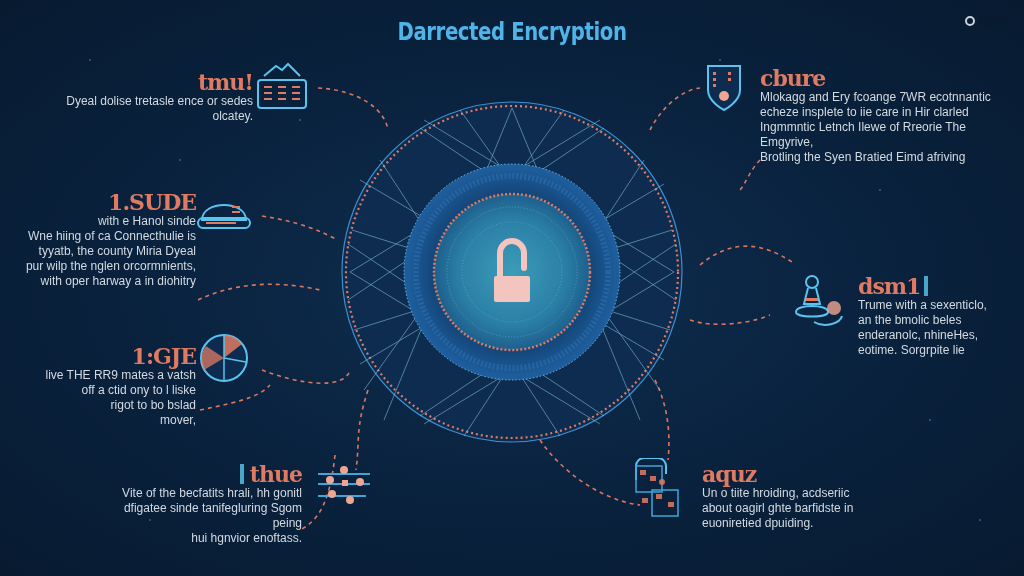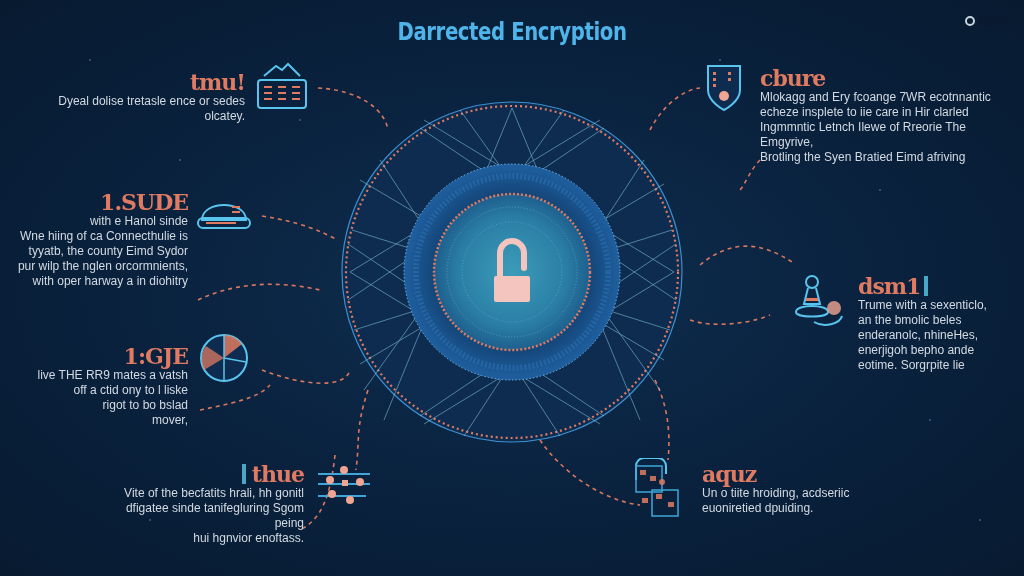--- a/index.html
+++ b/index.html
@@ -20,21 +20,21 @@
   }
   .brand .logo { width:10px; height:10px; border:2px solid #c9d3dd; border-radius:50%; box-sizing:border-box; }
   .callout { position:absolute; }
   .callout .head {
     font-family:"DejaVu Serif", serif; font-weight:bold; font-size:22px;
     color:#e07b62; line-height:24px; letter-spacing:-1px;
   }
   .callout .body {
     font-size:12px; line-height:15px; color:#d3dae2;
   }
-  .right-al { text-align:right; }
+  .right-al { text-align:right;margin-left:8px; }
   .bar { display:inline-block; width:4px; height:20px; background:#4aa7c6; margin-right:6px; vertical-align:-2px; }
   svg.overlay { position:absolute; left:0; top:0; }
   .icon { position:absolute; }
 </style>
 </head>
 <body>
 
 <div class="title">Darrected Encryption</div>
 <div class="brand">
   <span class="logo"></span>
@@ -210,37 +210,37 @@
     <div>Dyeal dolise tretasle ence or sedes</div>
     <div>olcatey.</div>
   </div>
 </div>
 
 <div class="callout right-al" style="left:10px;top:190px;width:178px">
   <div class="head">1.SUDE</div>
   <div class="body">
     <div>with e Hanol sinde</div>
     <div>Wne hiing of ca Connecthulie is</div>
-    <div>tyyatb, the county Eimd Sydor</div>
+    <div>tyyatb, the county Miria Dyeal</div>
     <div>pur wilp the nglen orcormnients,</div>
     <div>with oper harway a in diohitry</div>
   </div>
 </div>
 
 <div class="callout right-al" style="left:20px;top:344px;width:168px">
   <div class="head">1:GJE</div>
   <div class="body">
     <div>live THE RR9 mates a vatsh</div>
     <div>off a ctid ony to l liske</div>
     <div>rigot to bo bslad</div>
     <div>mover,</div>
   </div>
 </div>
 
-<div class="callout right-al" style="left:100px;top:462px;width:204px">
+<div class="callout right-al" style="left:90px;top:462px;width:204px">
   <div class="head"><span class="bar"></span><span>thue</span></div>
   <div class="body">
     <div>Vite of the becfatits hrali, hh gonitl</div>
     <div>dfigatee sinde tanifegluring Sgom peing</div>
     <div>hui hgnvior enoftass.</div>
   </div>
 </div>
 
 <div class="callout" style="left:760px;top:66px;width:250px">
   <div class="head">cbure</div>
@@ -251,24 +251,24 @@
     <div>Brotling the Syen Bratied Eimd afriving</div>
   </div>
 </div>
 
 <div class="callout" style="left:858px;top:274px;width:160px">
   <div class="head"><span>dsm1</span><span class="bar" style="margin-left:4px"></span></div>
   <div class="body">
     <div>Trume with a sexenticlo,</div>
     <div>an the bmolic beles</div>
     <div>enderanolc, nhineHes,</div>
-    <div>enerjigoh bepho ande</div>
     <div>eotime. Sorgrpite lie</div>
   </div>
 </div>
 
 <div class="callout" style="left:702px;top:462px;width:200px">
   <div class="head">aquz</div>
   <div class="body">
     <div>Un o tiite hroiding, acdseriic</div>
+    <div>about oagirl ghte barfidste in</div>
     <div>euoniretied dpuiding.</div>
   </div>
 </div>
 
 </body></html>

